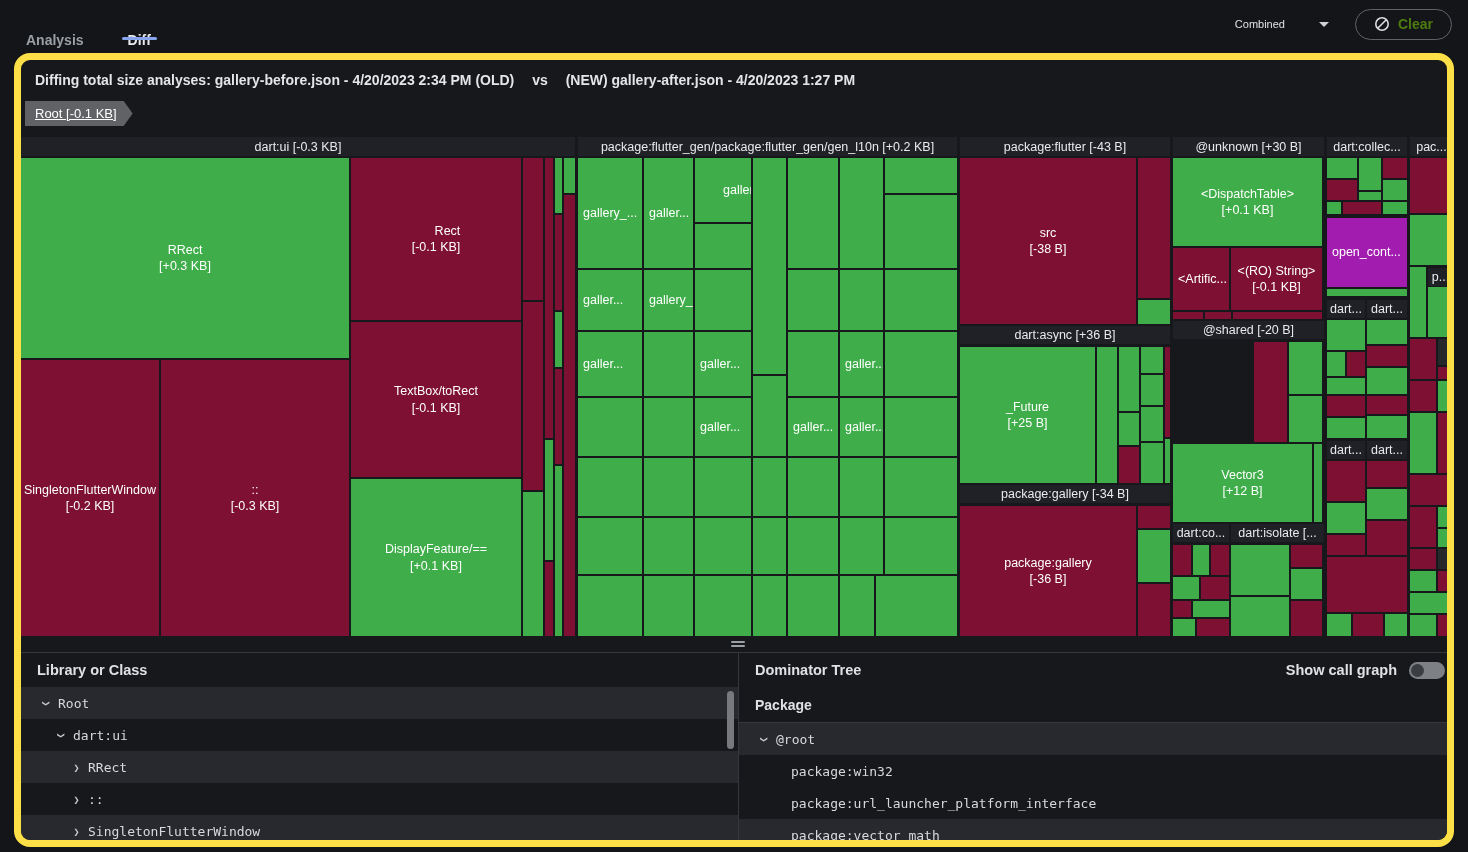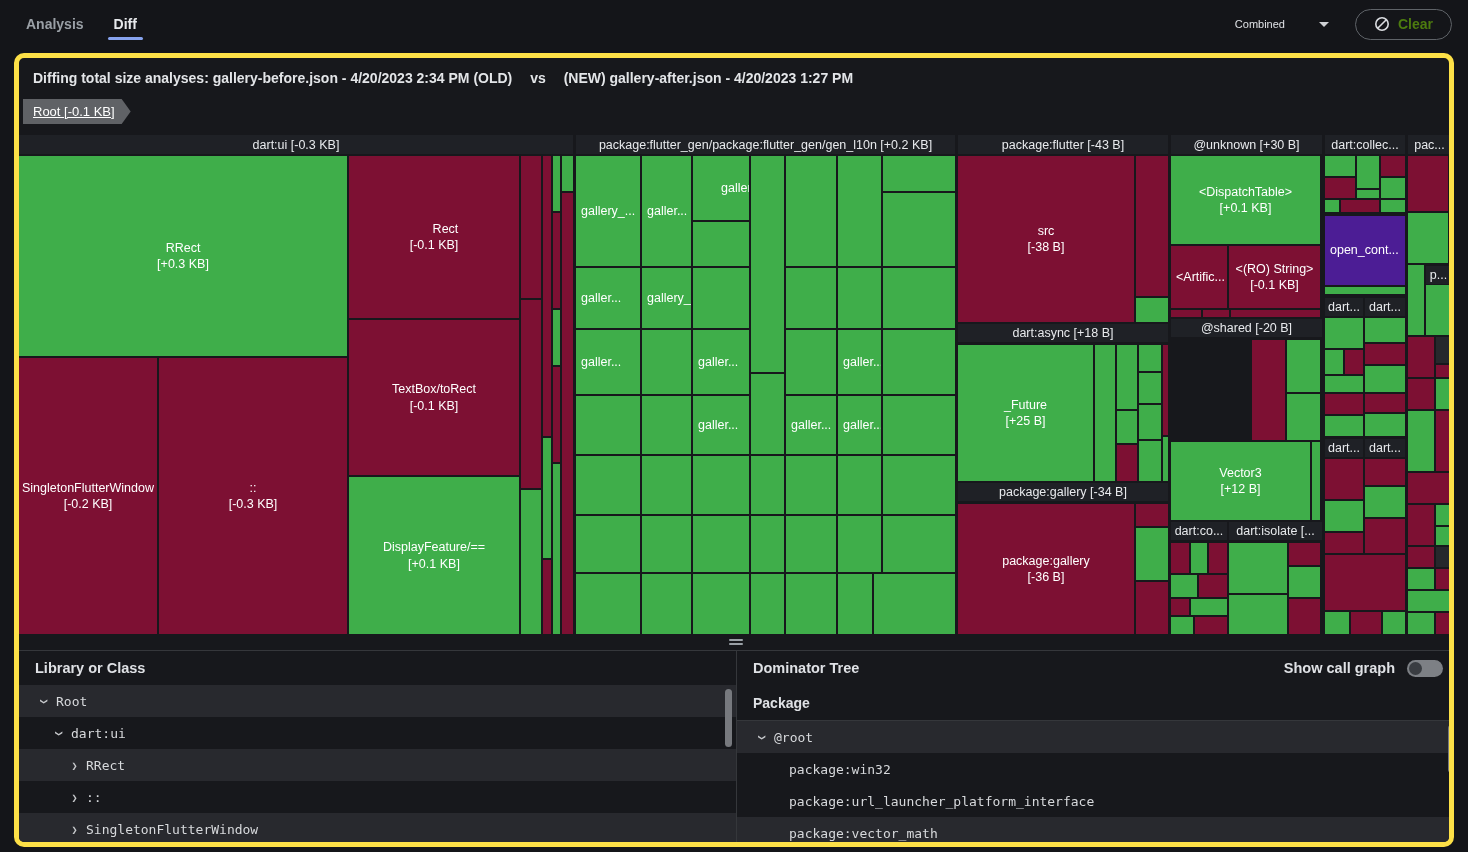--- a/index.html
+++ b/index.html
@@ -5,30 +5,30 @@
   * { box-sizing: border-box; margin: 0; padding: 0; }
   html,body { width:1468px; height:852px; overflow:hidden; }
   body {
     background:#141519;
     font-family:"Liberation Sans", sans-serif;
     color:#e8eaed;
     position:relative;
   }
   
   .toolbar { position:absolute; top:0; left:0; width:1468px; height:48px; display:flex; align-items:center; }
-  .tabs { display:flex; margin-left:24px; gap:26px; height:48px; }
+  .tabs { display:flex; margin-left:24px; gap:40px; height:48px;align-items:flex-end; }
   .tab { position:relative; display:flex; align-items:center; font-size:14px; font-weight:700; color:#9aa0a6; cursor:pointer; padding:0 2px; }
   .tab.active { color:#e8eaed; }
   .tab.active::after { content:""; position:absolute; left:-4px; right:-4px; bottom:8px; height:3px; border-radius:2px; background:#87a3ee; }
   .toolbar-right { margin-left:auto; display:flex; align-items:center; margin-right:16px; gap:26px; }
   .combined { display:flex; align-items:center; gap:34px; font-size:11px; font-weight:500; color:#dfe1e5; cursor:pointer; }
   .caret-down { width:0; height:0; border-left:5px solid transparent; border-right:5px solid transparent; border-top:5px solid #cfd1d5; }
   .clear-btn { display:flex; align-items:center; gap:8px; height:31px; padding:0 18px; border:1px solid #5f6368; border-radius:17px; background:transparent; color:#4d7c0f; font-size:14px; font-weight:600; cursor:pointer; font-family:inherit; }
   
-  .panel { position:absolute; left:14px; top:53px; width:1440px; height:794px; border:5px solid #fde047; border-radius:10px; background:#17181c; overflow:hidden; }
+  .panel { position:absolute; left:14px; top:53px; width:1440px; height:794px; border:7px solid #fde047; border-radius:16px; background:#17181c; overflow:hidden; }
   .diff-header { position:absolute; top:12px; left:14px; font-size:14px; font-weight:700; color:#e3e5e8; white-space:nowrap; }
   .diff-header .seg { margin-right:14px; }
   .crumb-bar { position:absolute; top:41px; left:4px; height:26px; display:flex; }
   .crumb { display:inline-flex; align-items:center; height:25px; background:#606266; color:#ffffff; font-size:13px; padding:0 16px 0 10px; clip-path:polygon(0 0, calc(100% - 9px) 0, 100% 50%, calc(100% - 9px) 100%, 0 100%); cursor:pointer; }
   .crumb span { text-decoration:underline; }
   
   .treemap { position:absolute; left:0; top:77px; width:1440px; height:501px; }
   .tm-h { position:absolute; height:19px; background:#1f2126; color:#e8eaed; font-size:12.5px; display:flex; align-items:center; justify-content:center; white-space:nowrap; overflow:hidden; }
   .tm-c { position:absolute; color:#ffffff; font-size:12.5px; line-height:1.3; display:flex; align-items:center; justify-content:center; text-align:center; white-space:pre-line; overflow:hidden; }
   .tm-c.single { justify-content:flex-start; text-align:left; padding-left:5px; white-space:nowrap; }
@@ -163,21 +163,21 @@
       <div class="tm-c" style="left: 819px; top: 381px; width: 43px; height: 56px; background: rgb(63, 174, 74);"></div>
       <div class="tm-c" style="left: 864px; top: 381px; width: 72px; height: 56px; background: rgb(63, 174, 74);"></div>
       <div class="tm-c" style="left: 557px; top: 439px; width: 64px; height: 60px; background: rgb(63, 174, 74);"></div>
       <div class="tm-c" style="left: 623px; top: 439px; width: 49px; height: 60px; background: rgb(63, 174, 74);"></div>
       <div class="tm-c" style="left: 674px; top: 439px; width: 56px; height: 60px; background: rgb(63, 174, 74);"></div>
       <div class="tm-c" style="left: 732px; top: 439px; width: 33px; height: 60px; background: rgb(63, 174, 74);"></div>
       <div class="tm-c" style="left: 767px; top: 439px; width: 50px; height: 60px; background: rgb(63, 174, 74);"></div>
       <div class="tm-c" style="left: 819px; top: 439px; width: 34px; height: 60px; background: rgb(63, 174, 74);"></div>
       <div class="tm-c" style="left: 855px; top: 439px; width: 81px; height: 60px; background: rgb(63, 174, 74);"></div>
       <div class="tm-h" style="left: 939px; top: 0px; width: 210px;">package:flutter [-43 B]</div>
-      <div class="tm-h" style="left: 939px; top: 189px; width: 210px; height: 18px;">dart:async [+18 B]</div>
+      <div class="tm-h" style="left: 939px; top: 189px; width: 210px; height: 18px;">dart:async [+36 B]</div>
       <div class="tm-h" style="left: 939px; top: 348px; width: 210px; height: 18px;">package:gallery [-34 B]</div>
       <div class="tm-c" style="left: 939px; top: 21px; width: 176px; height: 166px; background: rgb(125, 16, 51);">src
 [-38 B]</div>
       <div class="tm-c" style="left: 1117px; top: 21px; width: 32px; height: 140px; background: rgb(125, 16, 51);"></div>
       <div class="tm-c" style="left: 1117px; top: 163px; width: 32px; height: 24px; background: rgb(63, 174, 74);"></div>
       <div class="tm-c" style="left: 939px; top: 210px; width: 135px; height: 136px; background: rgb(63, 174, 74);">_Future
 [+25 B]</div>
       <div class="tm-c" style="left: 1076px; top: 210px; width: 20px; height: 136px; background: rgb(63, 174, 74);"></div>
       <div class="tm-c" style="left: 1098px; top: 210px; width: 20px; height: 64px; background: rgb(63, 174, 74);"></div>
       <div class="tm-c" style="left: 1098px; top: 276px; width: 20px; height: 32px; background: rgb(63, 174, 74);"></div>
@@ -232,21 +232,21 @@
       <div class="tm-h" style="left: 1346px; top: 304px; width: 40px; height: 18px;">dart...</div>
       <div class="tm-c" style="left: 1306px; top: 21px; width: 30px; height: 20px; background: rgb(63, 174, 74);"></div>
       <div class="tm-c" style="left: 1338px; top: 21px; width: 22px; height: 32px; background: rgb(63, 174, 74);"></div>
       <div class="tm-c" style="left: 1362px; top: 21px; width: 24px; height: 20px; background: rgb(125, 16, 51);"></div>
       <div class="tm-c" style="left: 1306px; top: 43px; width: 30px; height: 20px; background: rgb(125, 16, 51);"></div>
       <div class="tm-c" style="left: 1362px; top: 43px; width: 24px; height: 20px; background: rgb(63, 174, 74);"></div>
       <div class="tm-c" style="left: 1338px; top: 55px; width: 22px; height: 8px; background: rgb(63, 174, 74);"></div>
       <div class="tm-c" style="left: 1306px; top: 65px; width: 14px; height: 12px; background: rgb(63, 174, 74);"></div>
       <div class="tm-c" style="left: 1322px; top: 65px; width: 38px; height: 12px; background: rgb(125, 16, 51);"></div>
       <div class="tm-c" style="left: 1362px; top: 65px; width: 24px; height: 12px; background: rgb(63, 174, 74);"></div>
-      <div class="tm-c single" style="left: 1306px; top: 81px; width: 80px; height: 69px; background: #4c1d95;">open_cont...</div>
+      <div class="tm-c single" style="left: 1306px; top: 81px; width: 80px; height: 69px; background: #a21caf;">open_cont...</div>
       <div class="tm-c" style="left: 1306px; top: 152px; width: 80px; height: 7px; background: rgb(63, 174, 74);"></div>
       <div class="tm-c" style="left: 1306px; top: 183px; width: 38px; height: 30px; background: rgb(63, 174, 74);"></div>
       <div class="tm-c" style="left: 1346px; top: 183px; width: 40px; height: 24px; background: rgb(63, 174, 74);"></div>
       <div class="tm-c" style="left: 1306px; top: 215px; width: 18px; height: 24px; background: rgb(63, 174, 74);"></div>
       <div class="tm-c" style="left: 1326px; top: 215px; width: 18px; height: 24px; background: rgb(125, 16, 51);"></div>
       <div class="tm-c" style="left: 1346px; top: 209px; width: 40px; height: 20px; background: rgb(125, 16, 51);"></div>
       <div class="tm-c" style="left: 1306px; top: 241px; width: 38px; height: 16px; background: rgb(63, 174, 74);"></div>
       <div class="tm-c" style="left: 1346px; top: 231px; width: 40px; height: 26px; background: rgb(63, 174, 74);"></div>
       <div class="tm-c" style="left: 1306px; top: 259px; width: 38px; height: 20px; background: rgb(125, 16, 51);"></div>
       <div class="tm-c" style="left: 1346px; top: 259px; width: 40px; height: 18px; background: rgb(125, 16, 51);"></div>

